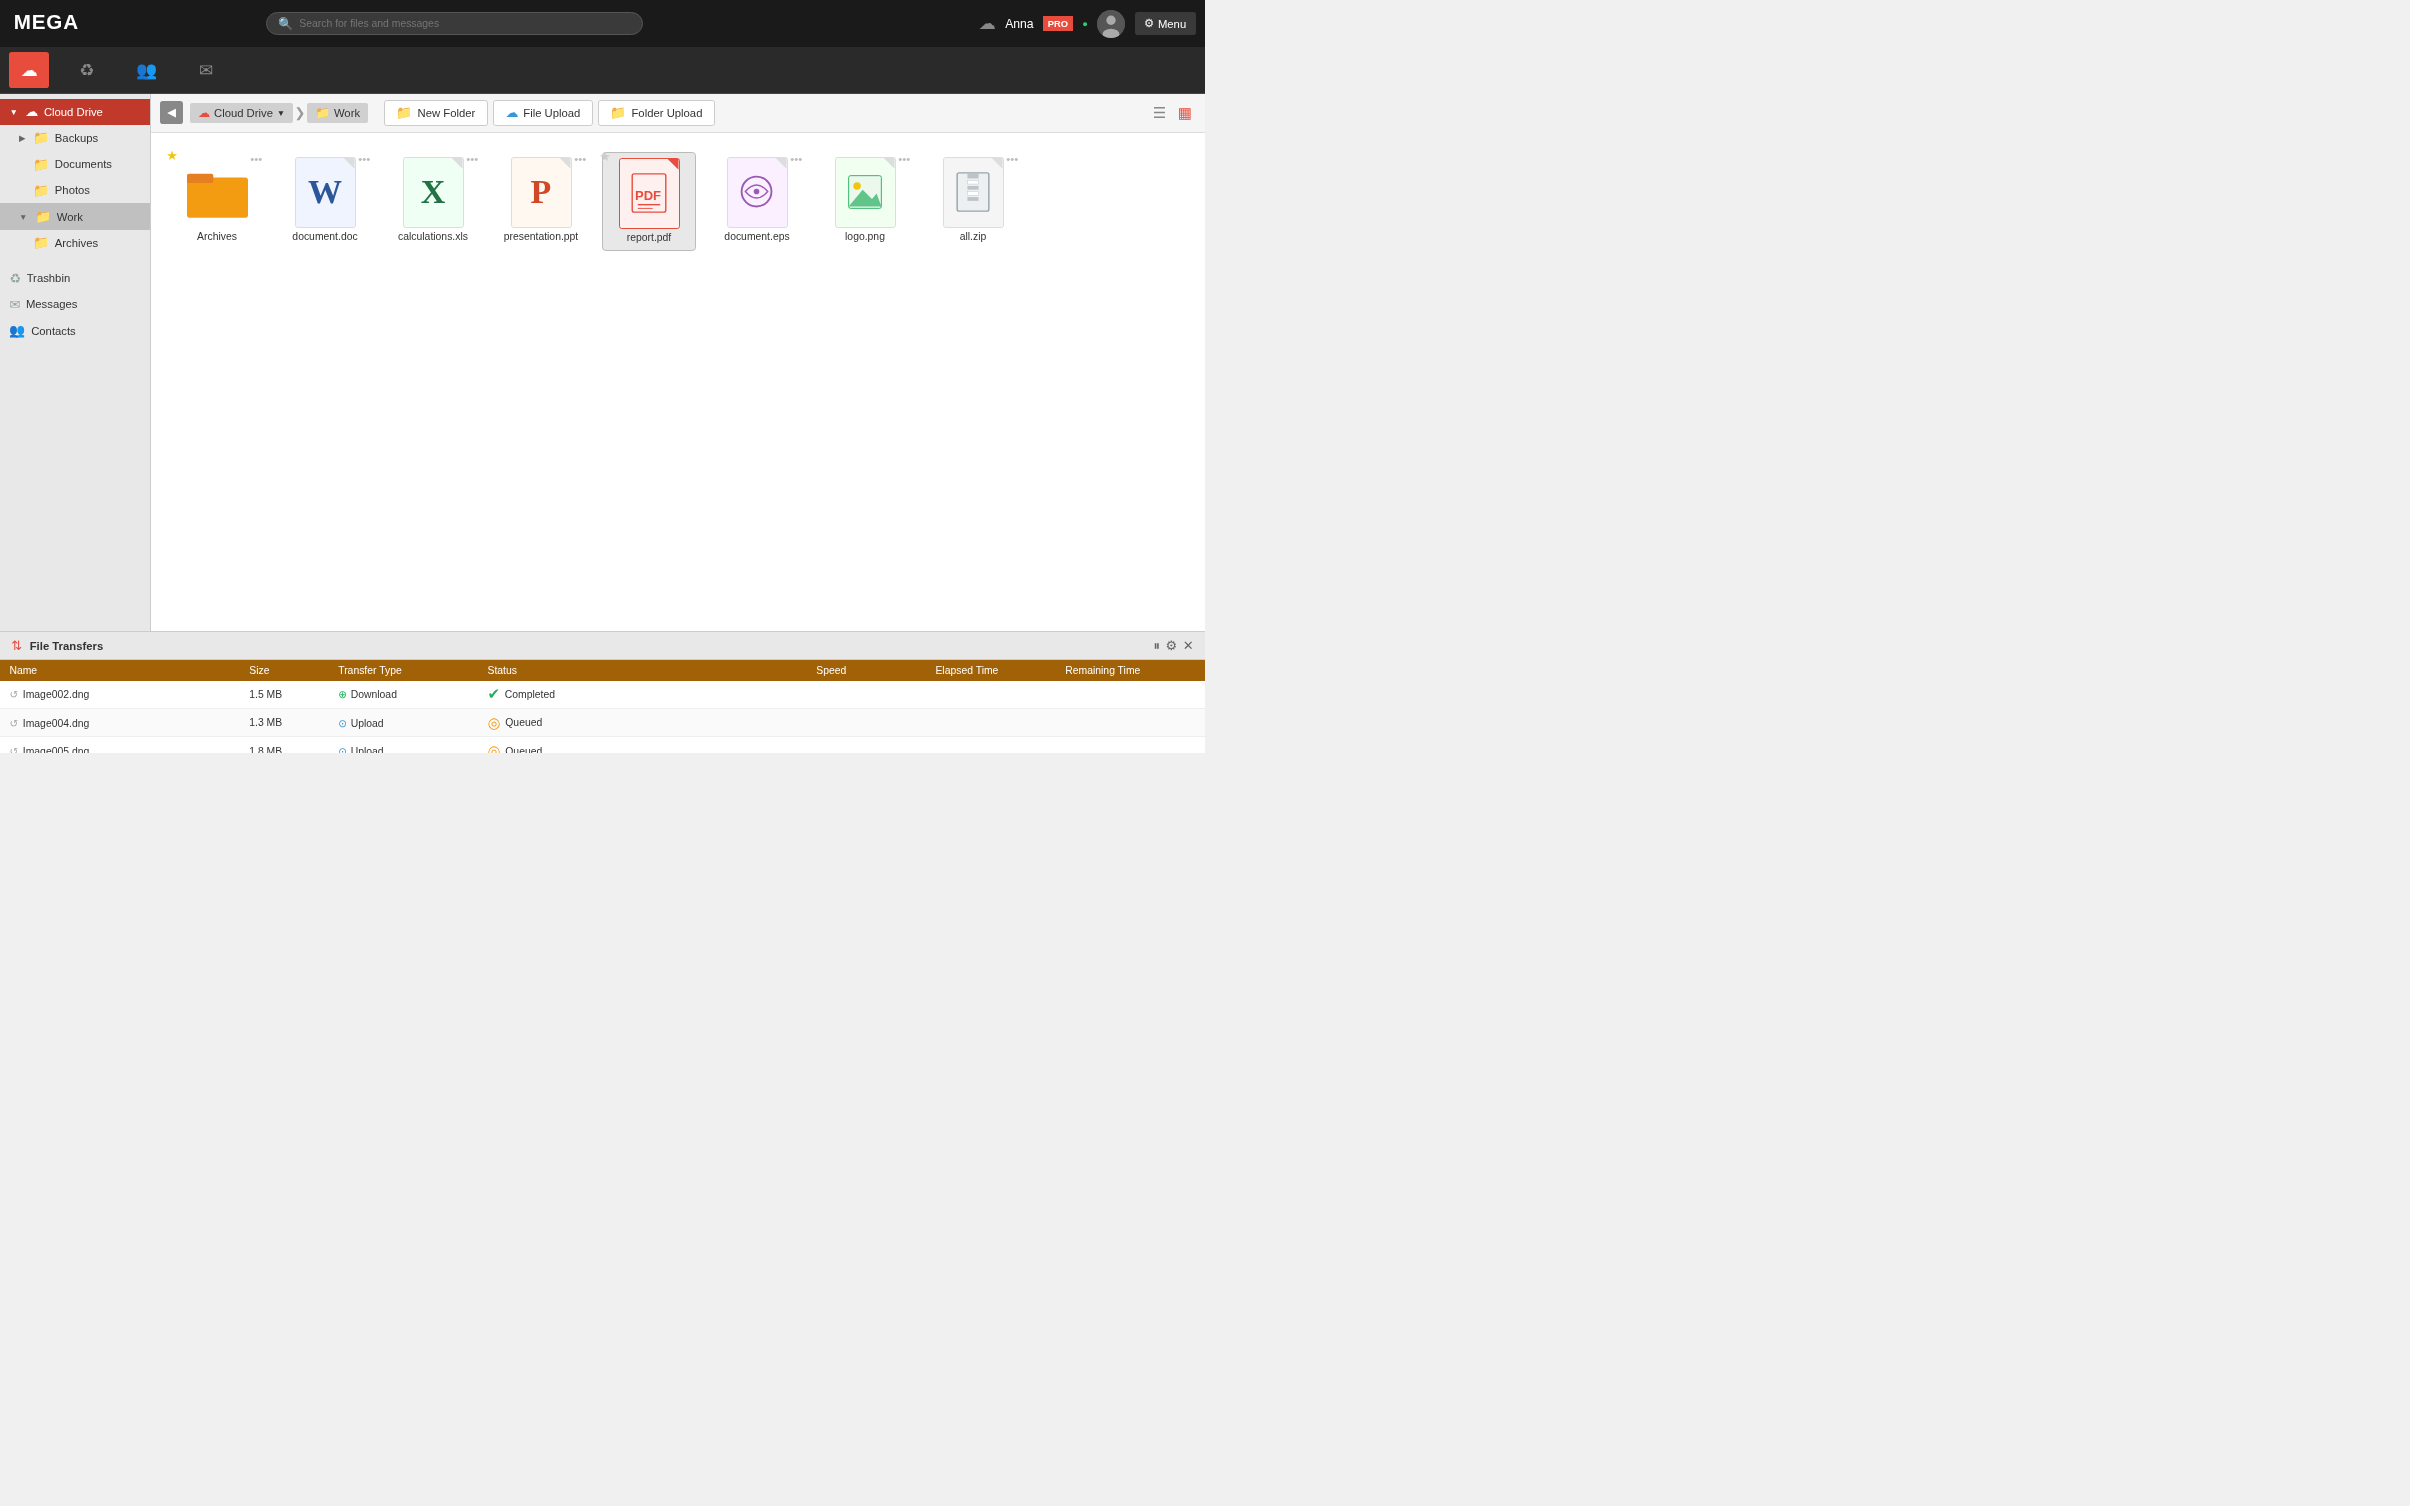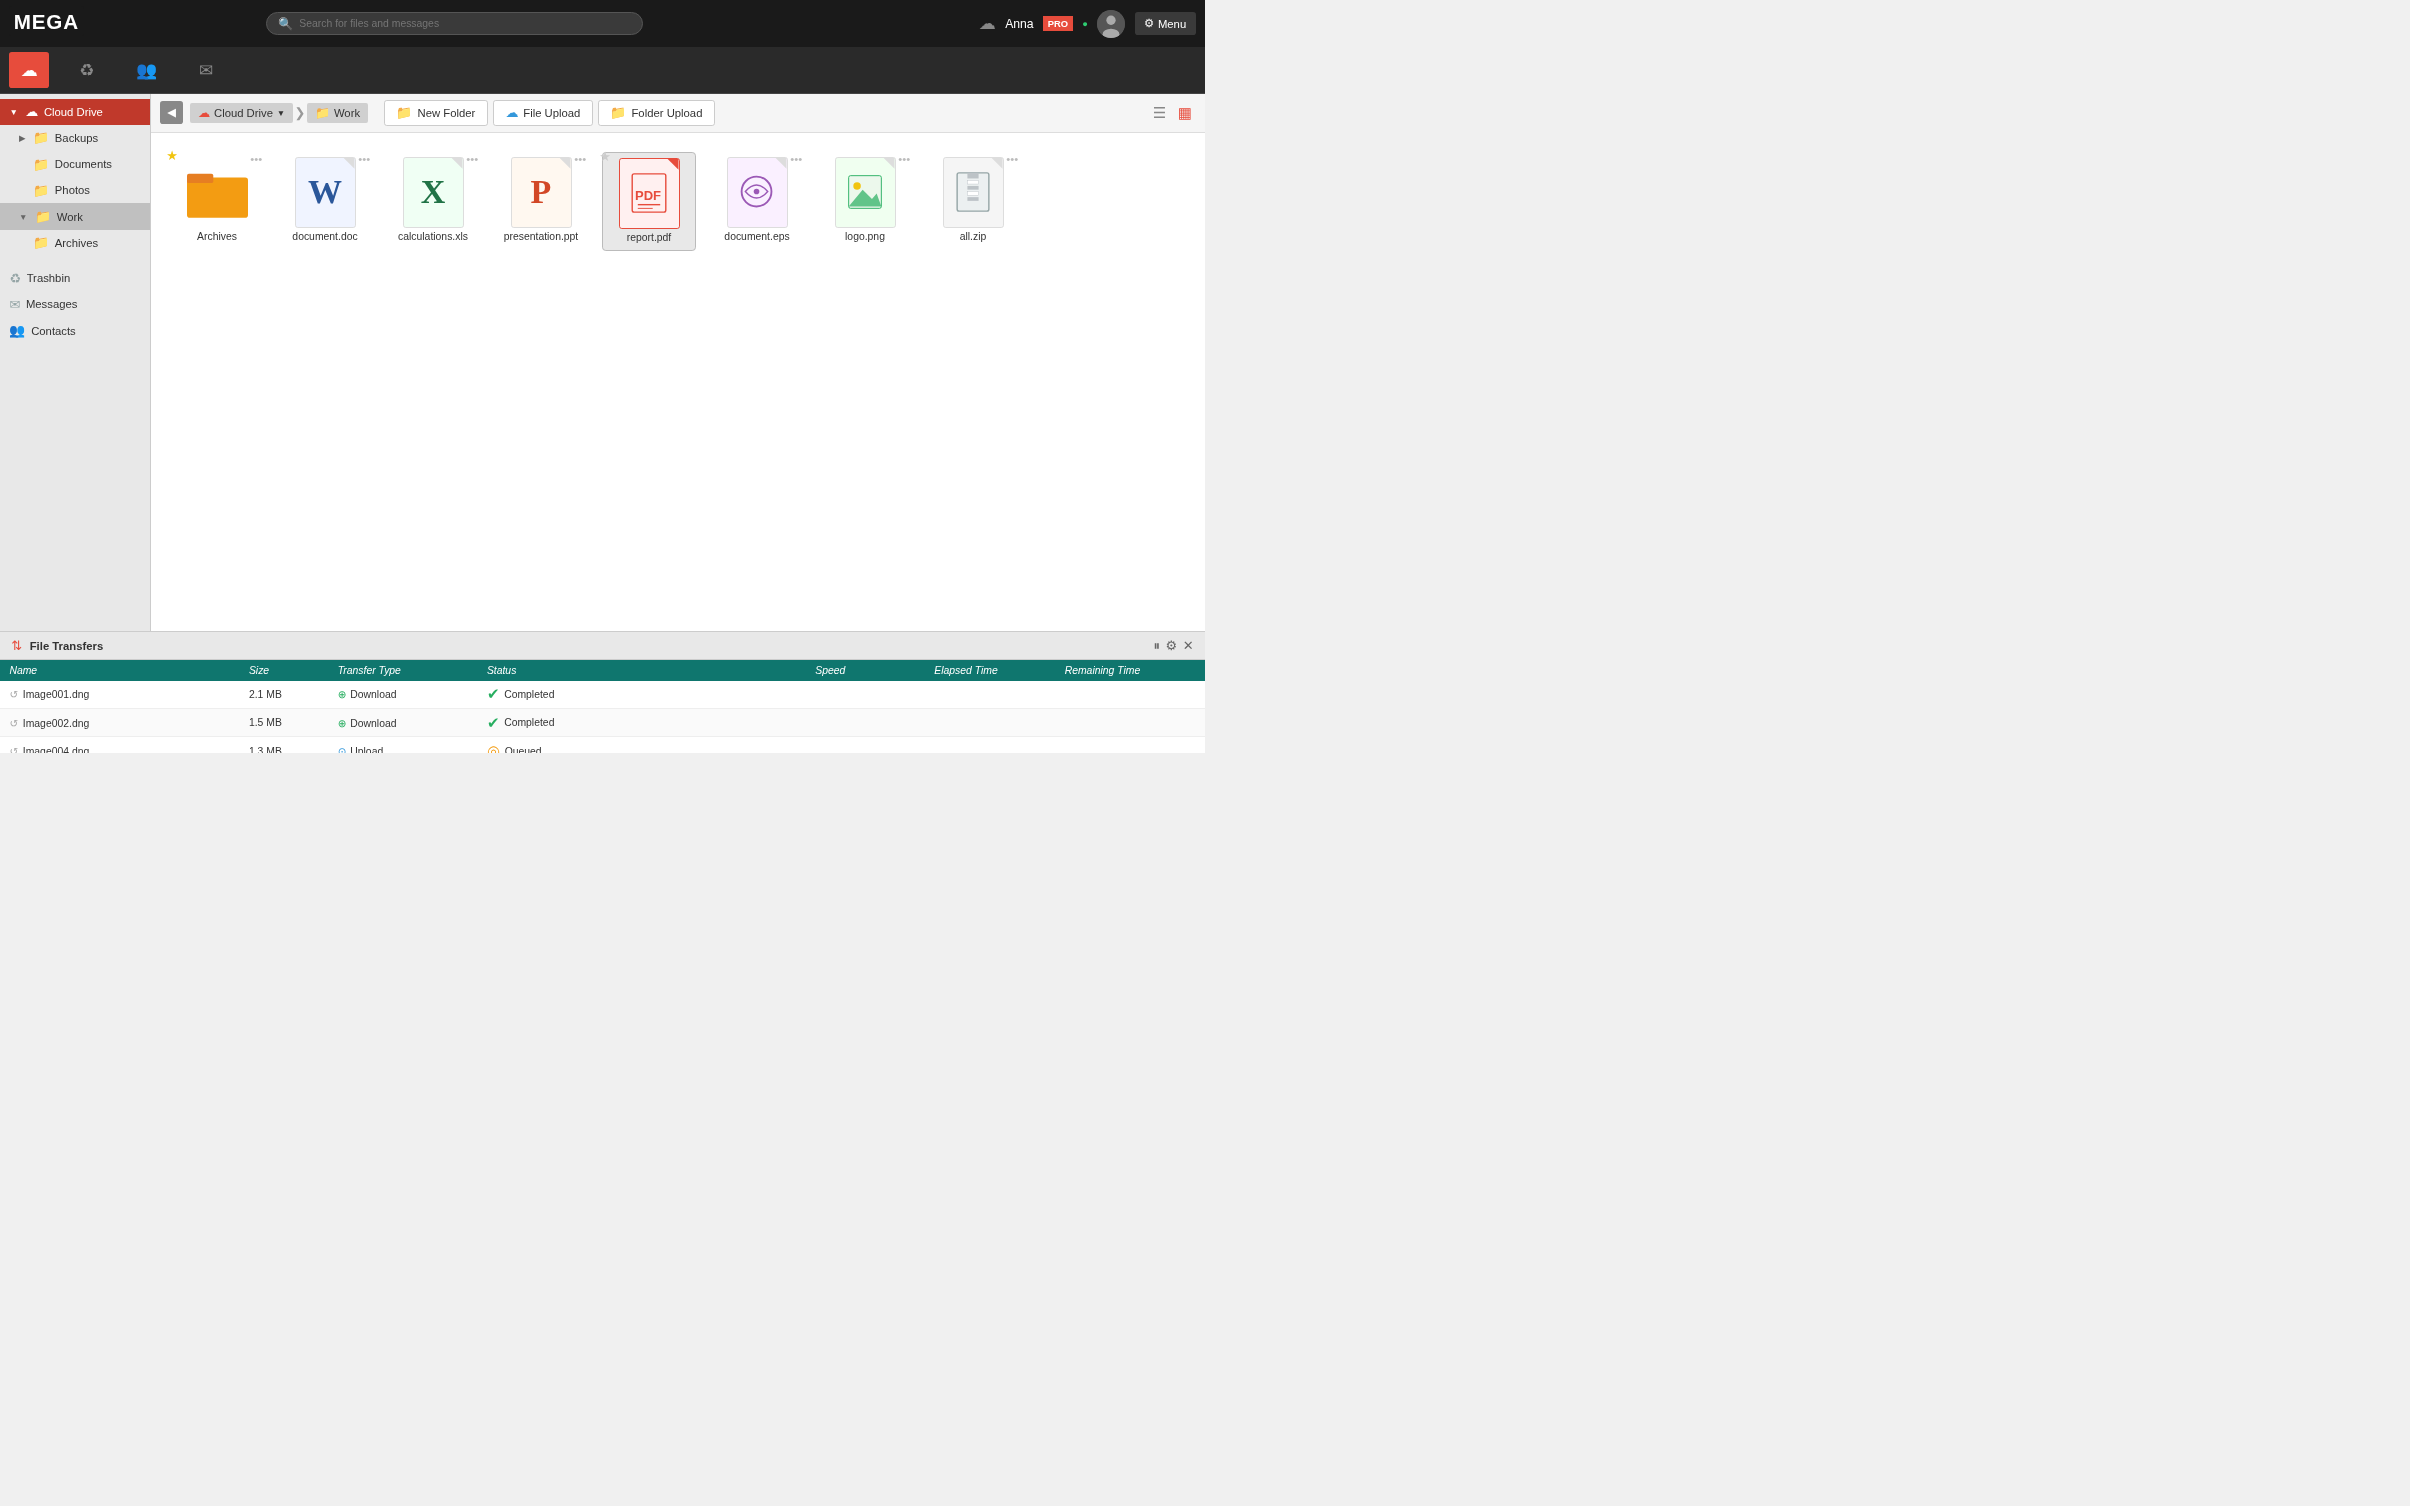--- a/index.html
+++ b/index.html
@@ -294,23 +294,22 @@
     }
     #transfer-table {
       flex: 1;
       overflow-y: auto;
     }
     table {
       width: 100%;
       border-collapse: collapse;
     }
     thead tr {
-      background: #0f766e;
+      background: #a16207;
       color: white;
-      font-style: italic;
     }
     thead th {
       padding: 4.7px 9.4px;
       text-align: left;
       font-size: 10.4px;
       font-weight: normal;
     }
     tbody tr { border-bottom: 0.9px solid #eee; }
     tbody tr:nth-child(even) { background: #fafafa; }
     tbody td { padding: 4.7px 9.4px; font-size: 10.4px; color: #333; }
@@ -623,31 +622,20 @@
           <th class="col-name">Name</th>
           <th class="col-size">Size</th>
           <th class="col-type">Transfer Type</th>
           <th class="col-status">Status</th>
           <th class="col-speed">Speed</th>
           <th class="col-elapsed">Elapsed Time</th>
           <th class="col-remaining">Remaining Time</th>
         </tr>
       </thead>
       <tbody id="transfer-tbody">
-      <tr>
-            <td class="col-name"><span style="color:#aaa;font-size:10.4px;margin-right:4.7px;">↺</span>Image001.dng</td>
-            <td class="col-size">2.1 MB</td>
-            <td class="col-type"><span style="color:#27ae60;margin-right:3.8px;">⊕</span>Download</td>
-            <td class="col-status">
-              <span class="status-completed"><span style="color:#27ae60;font-size:15px;">✔</span> Completed</span>
-            </td>
-            <td class="col-speed"></td>
-            <td class="col-elapsed"></td>
-            <td class="col-remaining"></td>
-          </tr>
           <tr>
             <td class="col-name"><span style="color:#aaa;font-size:10.4px;margin-right:4.7px;">↺</span>Image002.dng</td>
             <td class="col-size">1.5 MB</td>
             <td class="col-type"><span style="color:#27ae60;margin-right:3.8px;">⊕</span>Download</td>
             <td class="col-status">
               <span class="status-completed"><span style="color:#27ae60;font-size:15px;">✔</span> Completed</span>
             </td>
             <td class="col-speed"></td>
             <td class="col-elapsed"></td>
             <td class="col-remaining"></td>

